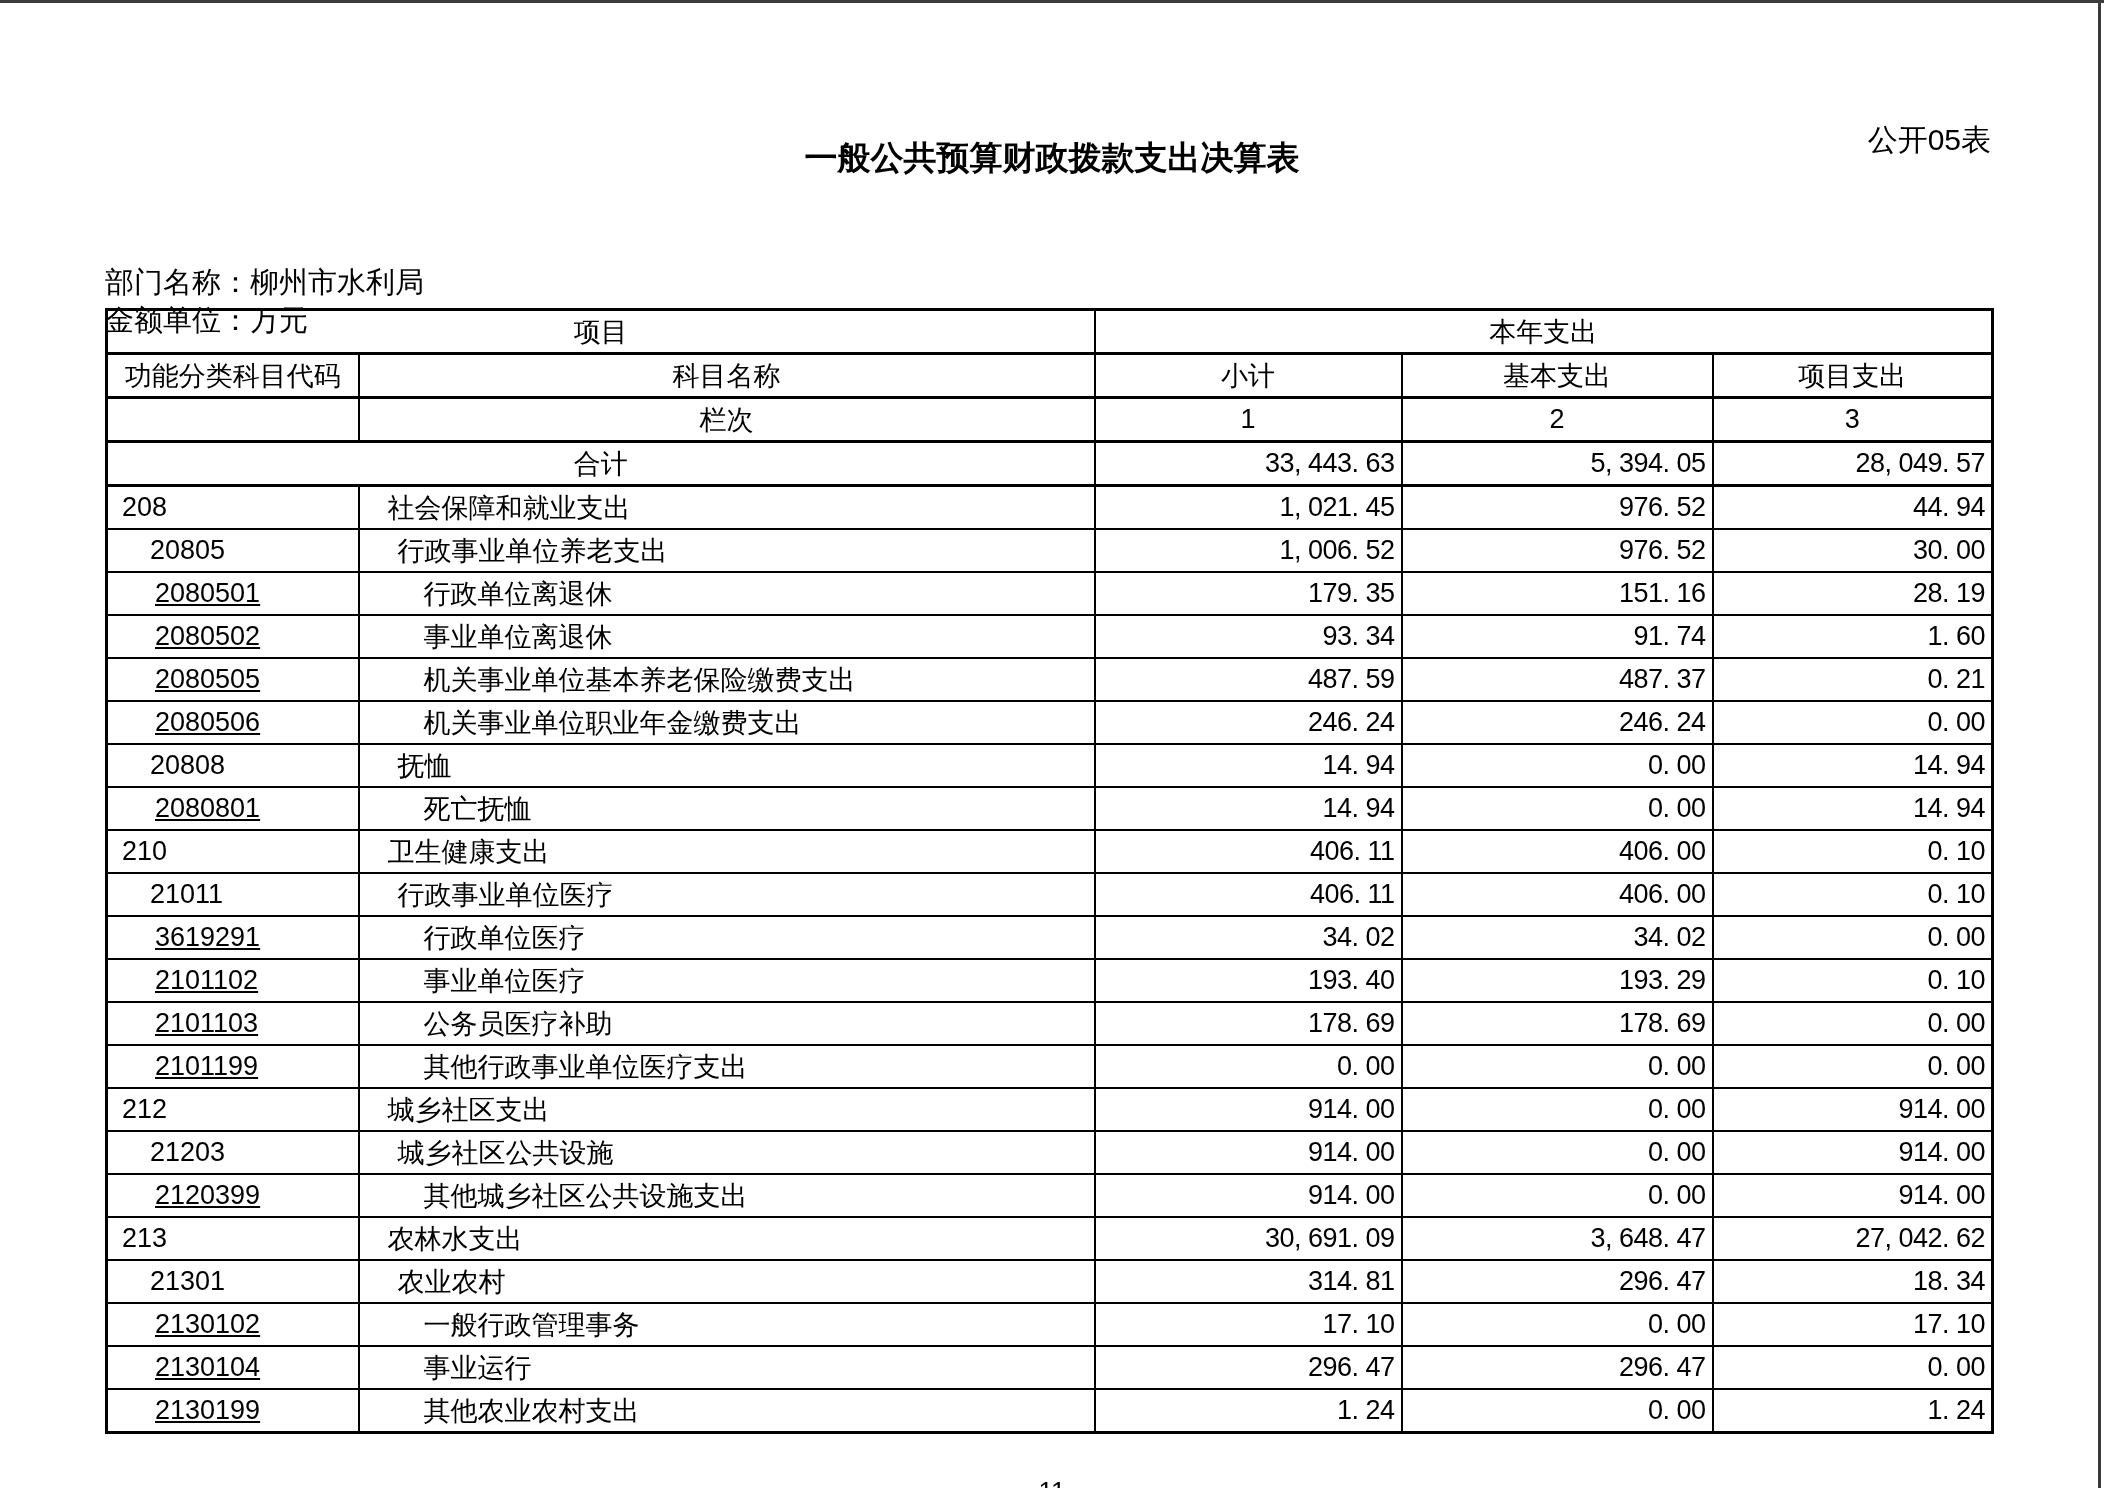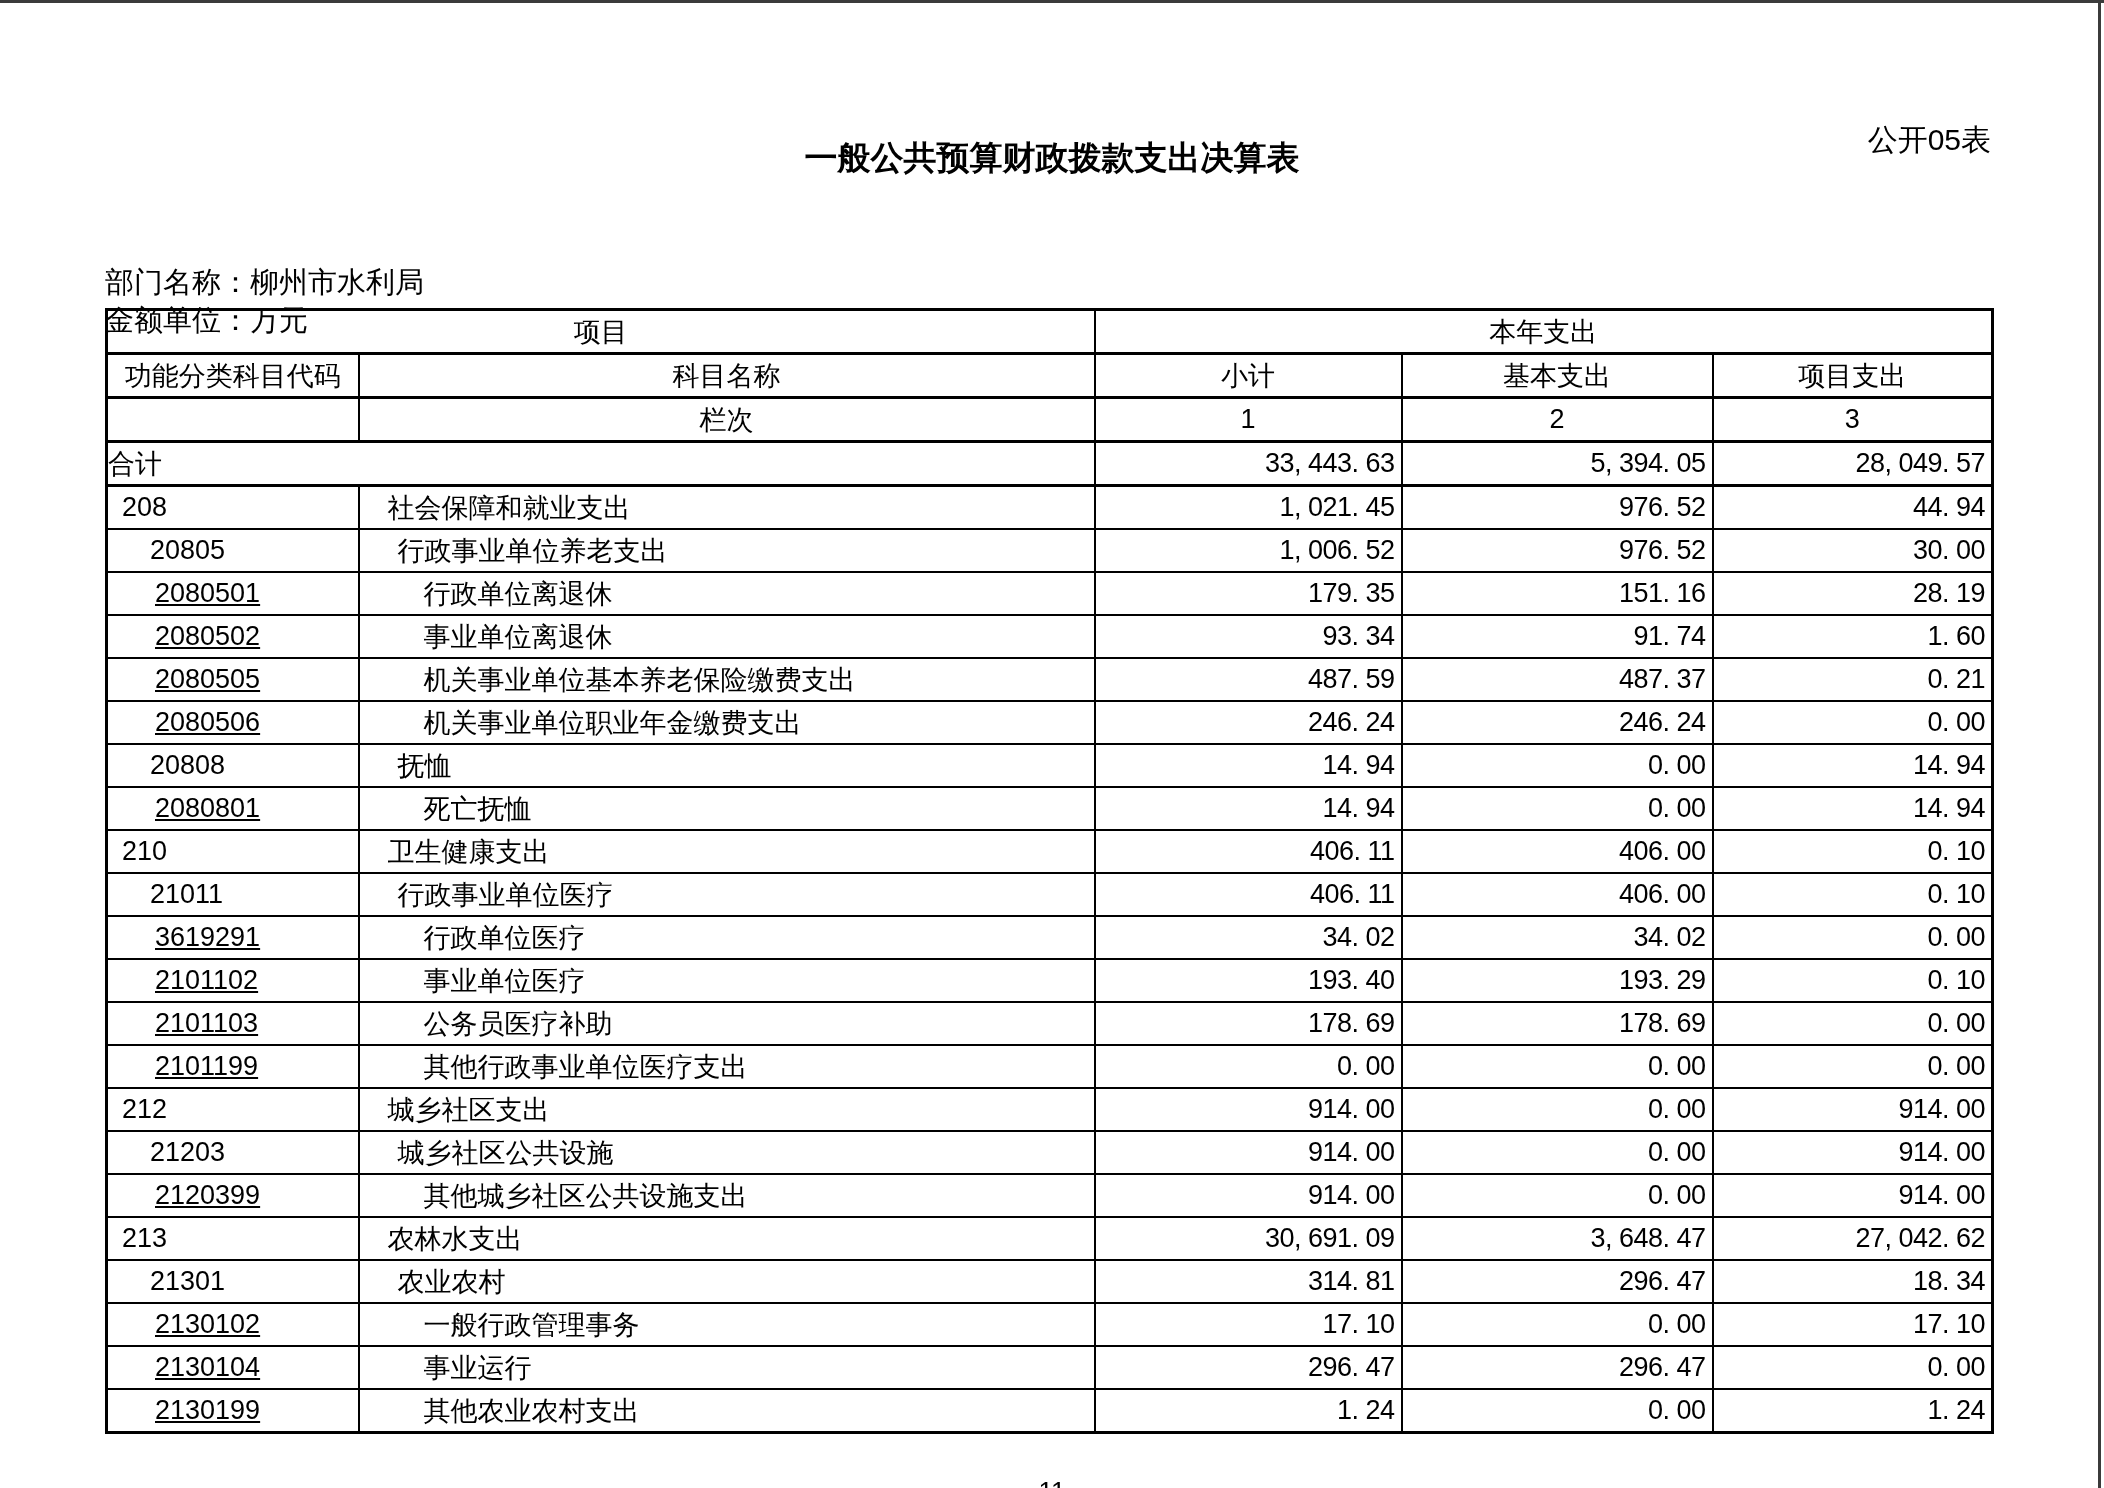--- a/index.html
+++ b/index.html
@@ -72,21 +72,21 @@
     border: 2px solid #000;
     height: 41px;
     padding: 0;
     font-weight: normal;
     vertical-align: middle;
     overflow: hidden;
     white-space: nowrap;
   }
   .budget-table thead th { border-bottom-width: 3px; text-align: center; }
   .budget-table .total-row td { border-bottom-width: 3px; }
-  .budget-table .c-label { text-align: left; }
+  .budget-table .c-label { text-align: center; }
   .budget-table td.num {
     text-align: right;
     padding-right: 6px;
     letter-spacing: -0.5px;
   }
   .budget-table td.code { text-align: left; }
   .budget-table td.name { text-align: left; }
   .budget-table td.code.lv1 { padding-left: 14px; }
   .budget-table td.code.lv2 { padding-left: 42px; }
   .budget-table td.code.lv3 { padding-left: 47px; text-decoration: underline; }

